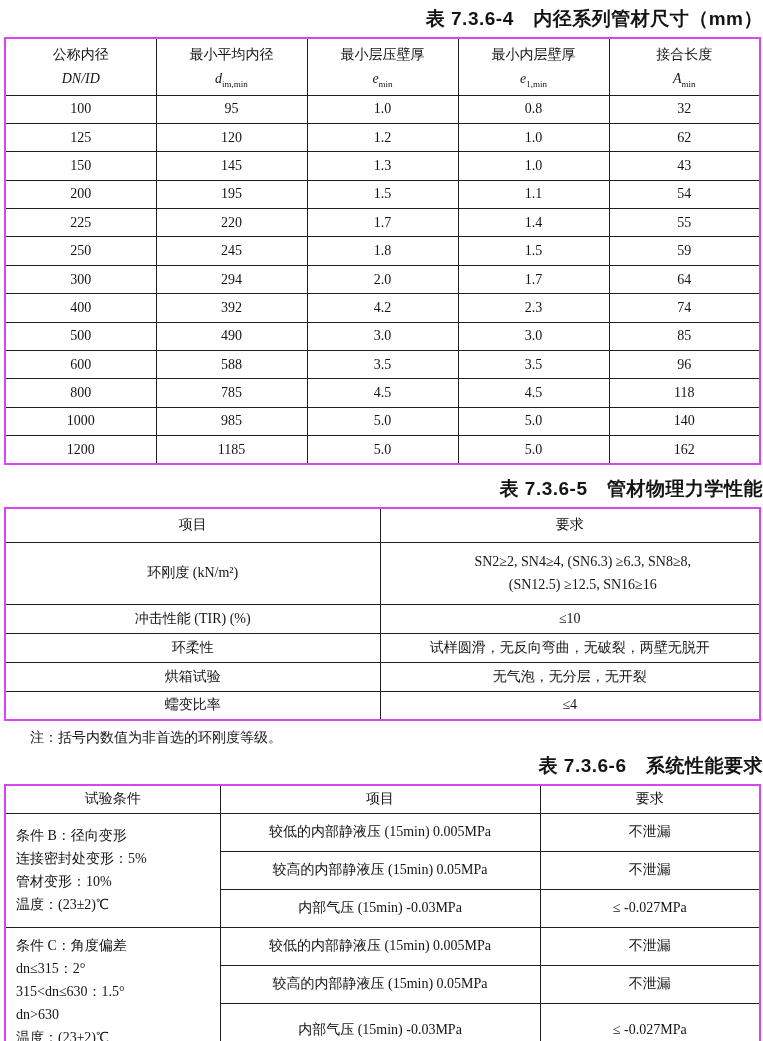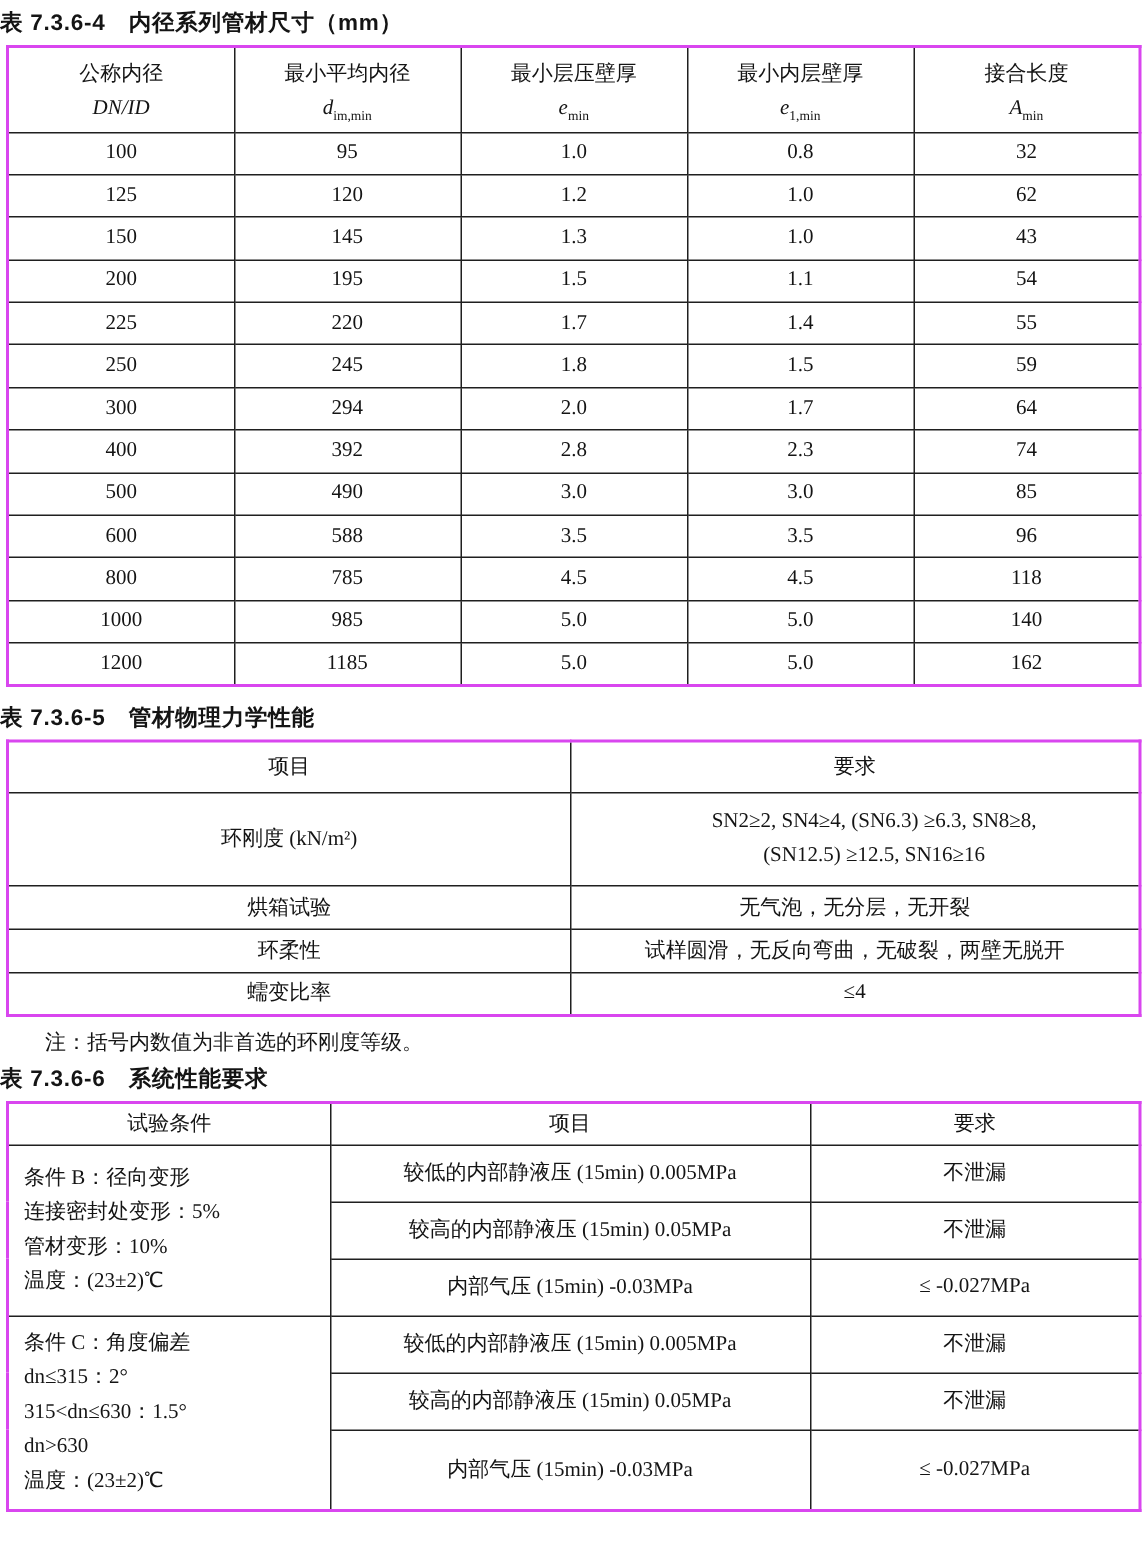--- a/index.html
+++ b/index.html
@@ -10,24 +10,24 @@
   }
   .doc {
     width: 763px; height: 1041px;
     background: #ffffff;
     color: #141414;
     font-family: "Liberation Serif", serif;
     box-sizing: border-box;
     padding-top: 6px;
   }
   .tbl-title {
-    text-align: left;
+    text-align: right;
     font-family: "Liberation Sans", sans-serif;
     font-weight: bold;
-    font-size: 15px;
+    font-size: 19px;
     letter-spacing: 0.5px;
     margin: 0 0 5px 0;
   }
   table {
     border-collapse: collapse;
     table-layout: fixed;
     margin-left: 4px;
     width: 755px;
     border: 2px solid #d946ef;
   }
@@ -167,21 +167,21 @@
         <tr>
           <td>300</td>
           <td>294</td>
           <td>2.0</td>
           <td>1.7</td>
           <td>64</td>
         </tr>
         <tr>
           <td>400</td>
           <td>392</td>
-          <td>2.8</td>
+          <td>4.2</td>
           <td>2.3</td>
           <td>74</td>
         </tr>
         <tr>
           <td>500</td>
           <td>490</td>
           <td>3.0</td>
           <td>3.0</td>
           <td>85</td>
         </tr>
@@ -228,26 +228,30 @@
         <th>要求</th>
       </tr>
       <tr class="tall">
         <td>环刚度 (kN/m²)</td>
         <td class="left-req">
           <div>SN2≥2, SN4≥4, (SN6.3) ≥6.3, SN8≥8,</div>
           <div>(SN12.5) ≥12.5, SN16≥16</div>
         </td>
       </tr>
       <tr class="std">
-        <td>烘箱试验</td>
-        <td>无气泡，无分层，无开裂</td>
+        <td>冲击性能 (TIR) (%)</td>
+        <td>≤10</td>
       </tr>
       <tr class="std">
         <td>环柔性</td>
         <td>试样圆滑，无反向弯曲，无破裂，两壁无脱开</td>
+      </tr>
+      <tr class="std">
+        <td>烘箱试验</td>
+        <td>无气泡，无分层，无开裂</td>
       </tr>
       <tr class="std">
         <td>蠕变比率</td>
         <td>≤4</td>
       </tr>
     </tbody>
   </table>
 
   <div class="note">注：括号内数值为非首选的环刚度等级。</div>
 

